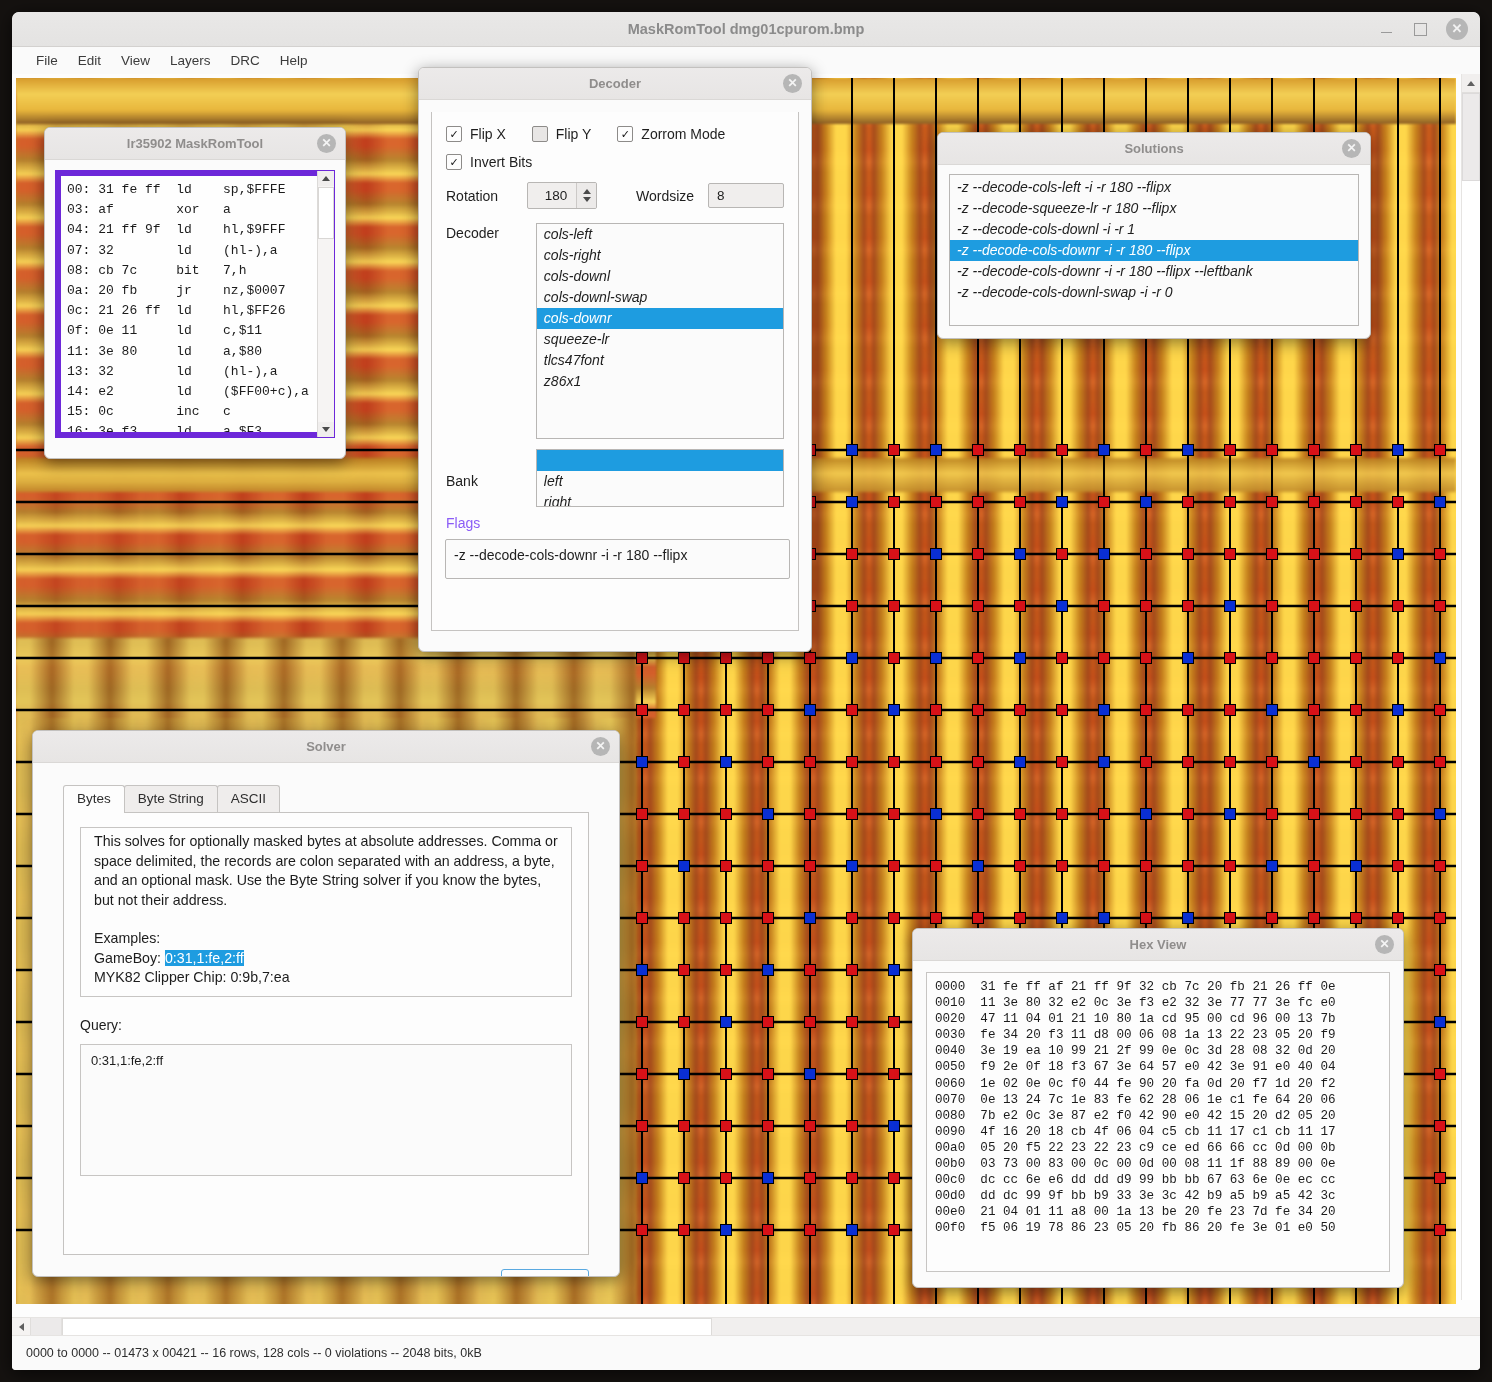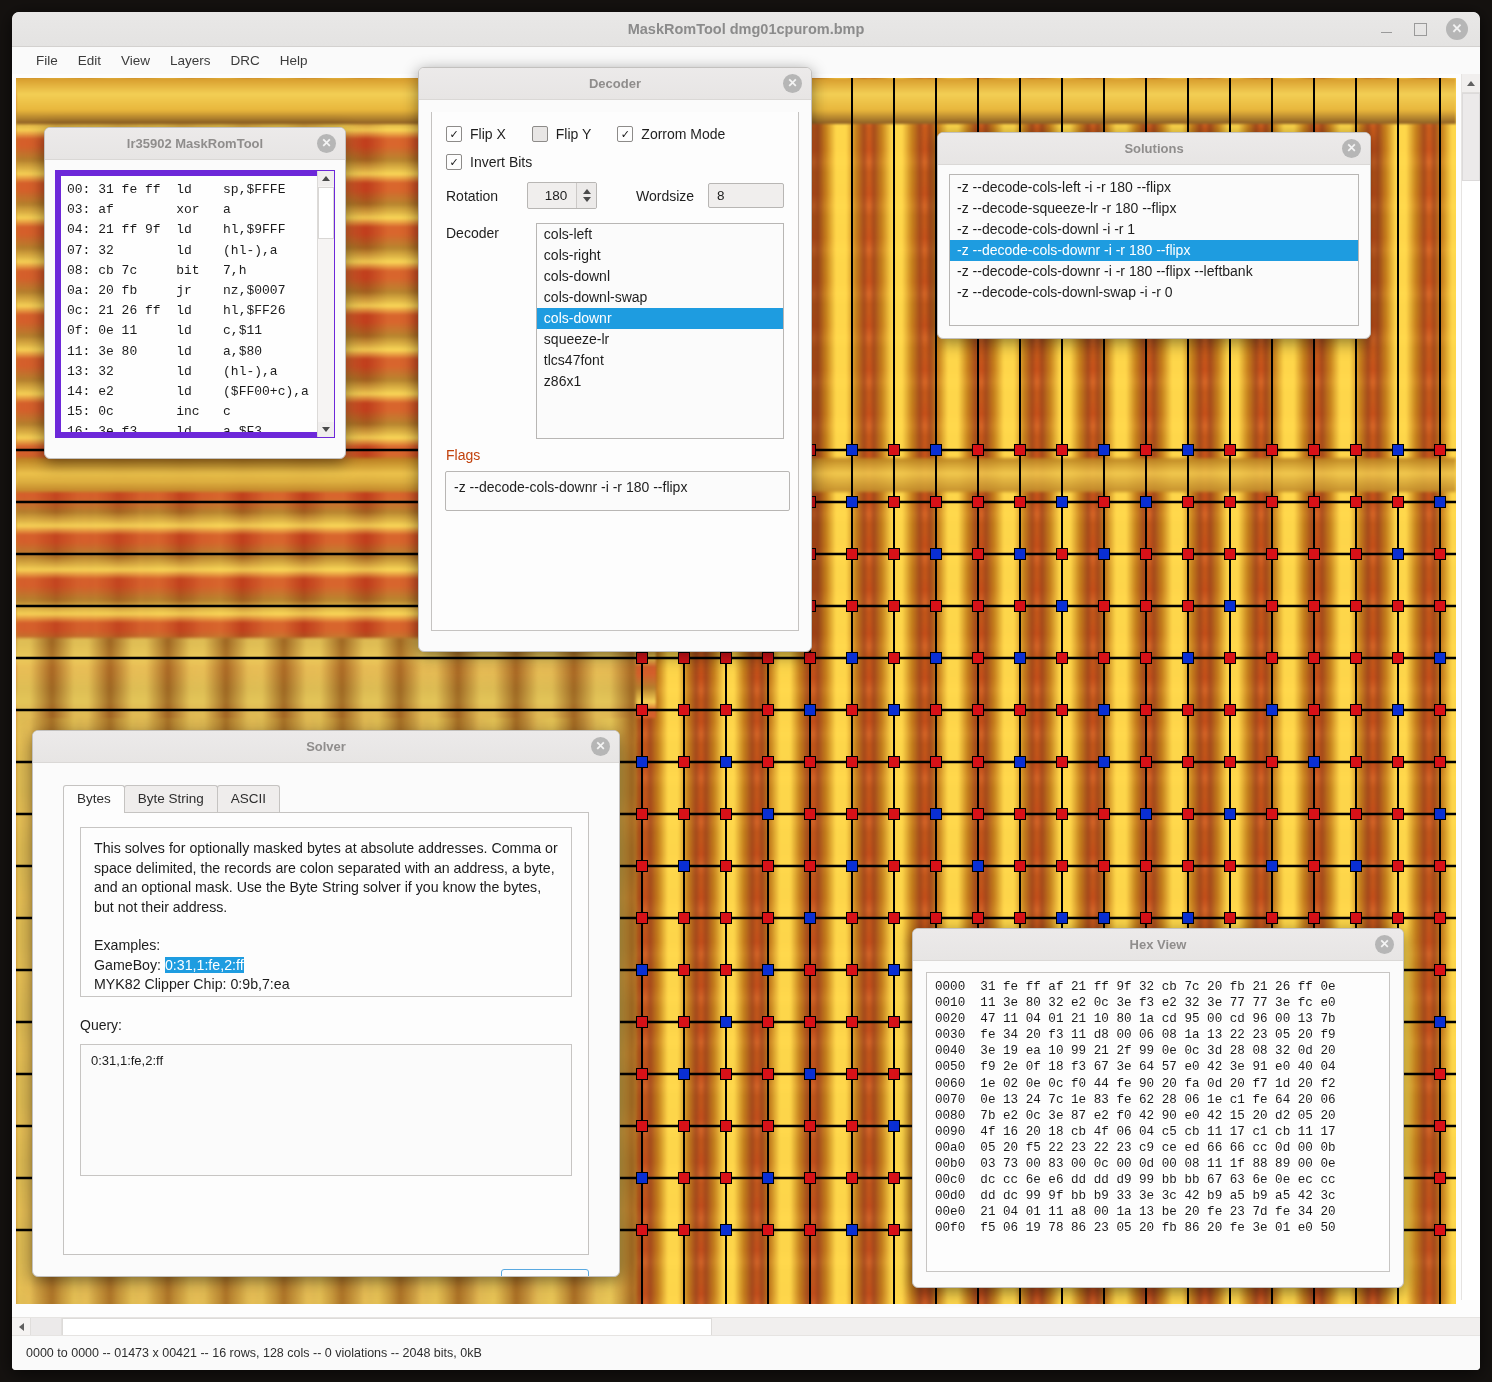--- a/index.html
+++ b/index.html
@@ -294,28 +294,28 @@
     height: 25px; border: 1px solid #b8b6b4; background: #f0eeed;
     border-radius: 2px; font-size: 13.5px; color: #1e1e1e;
     display: flex; align-items: center; padding-left: 8px;
     box-sizing: border-box;
   }
   .listbox {
     border: 1px solid #b8b6b4; background: #fbfbfb;
     font-size: 14px; color: #1e1e1e; overflow: hidden;
     box-sizing: border-box;
   }
-  .lbi { padding: 1px 7px; line-height: 19px; }
+  .lbi { padding: 1px 7px; line-height: 19px; font-style: italic; }
   .lbi.sel { background: #1e9ce0; color: #ffffff; }
   .lbi.sel-blank { background: #1e9ce0; height: 19px; }
 
   
   .helpbox {
     border: 1px solid #c7c5c3; background: #fdfdfd;
-    padding: 11px 13px; font-size: 14.2px; color: #1c1c1c; line-height: 19.5px;
+    padding: 4px 13px; font-size: 14.2px; color: #1c1c1c; line-height: 19.5px;
     box-sizing: border-box;
   }
   .hl { background: #1e9ce0; color: #ffffff; }
   .qbox {
     border: 1px solid #c7c5c3; background: #fbfbfb;
     padding: 8px 10px; font-size: 13px; color: #1c1c1c;
     box-sizing: border-box;
   }
   .btn-primary {
     border: 1px solid #5aa9e0; background: #fdfdfd;
@@ -830,22 +830,30 @@
               <div class="lbi">cols-right</div>
               <div class="lbi">cols-downl</div>
               <div class="lbi">cols-downl-swap</div>
               <div class="lbi sel">cols-downr</div>
               <div class="lbi">squeeze-lr</div>
               <div class="lbi">tlcs47font</div>
               <div class="lbi">z86x1</div>
             </div>
           </div>
 
-
-          <div style="margin-top:8px; font-size:14px; color:#c2410c; padding-left:0px;">Flags</div>
+          <div style="display:flex; align-items:flex-start; margin-top:10px;">
+            <div style="width:92px; font-size:14px; color:#1e1e1e; padding-top:24px;">Bank</div>
+            <div class="listbox" style="width:254px; height:58px;">
+              <div class="lbi sel-blank"></div>
+              <div class="lbi">left</div>
+              <div class="lbi">right</div>
+            </div>
+          </div>
+
+          <div style="margin-top:8px; font-size:14px; color:#8b5cf6; padding-left:0px;">Flags</div>
           <div class="txtin" style="width:345px; height:40px; margin-top:8px; margin-left:-1px; align-items:flex-start; padding-top:7px; background:#fbfbfb; font-size:14px;">-z --decode-cols-downr -i -r 180 --flipx</div>
         </div>
       </div>
     </div>
 
     <div class="subwin" style="left:925px; top:120px; width:432px; height:205px;">
       <div class="subwin-title">
         <div class="t">Solutions</div>
         <div class="subwin-close">✕</div>
       </div>

